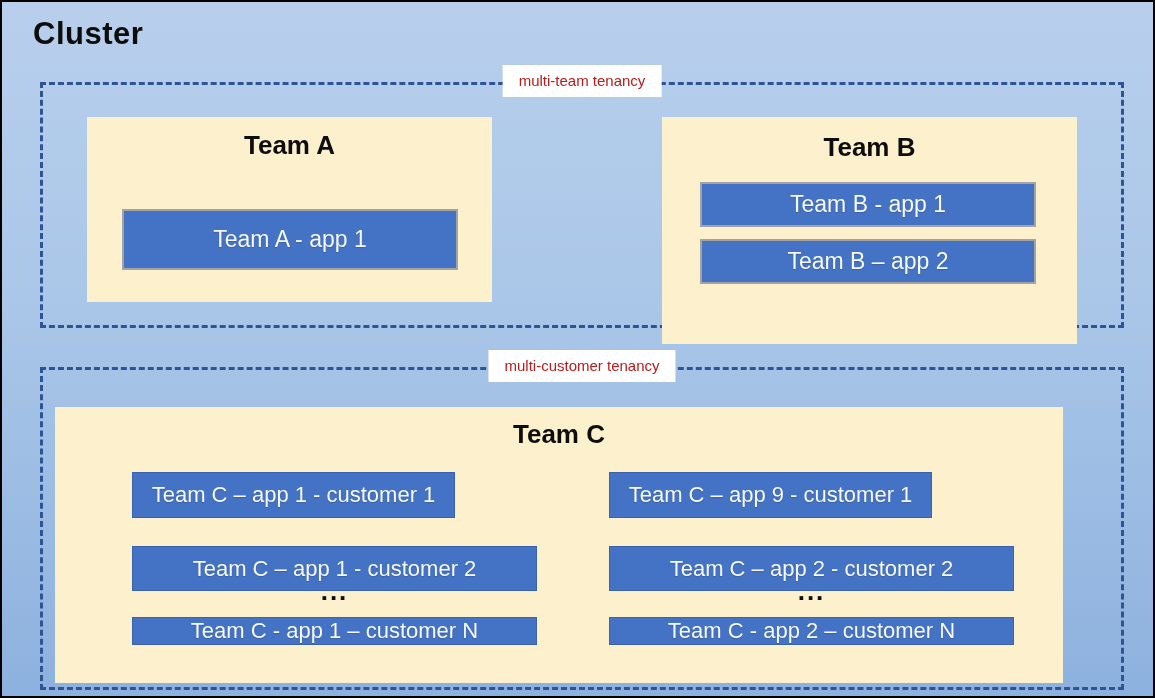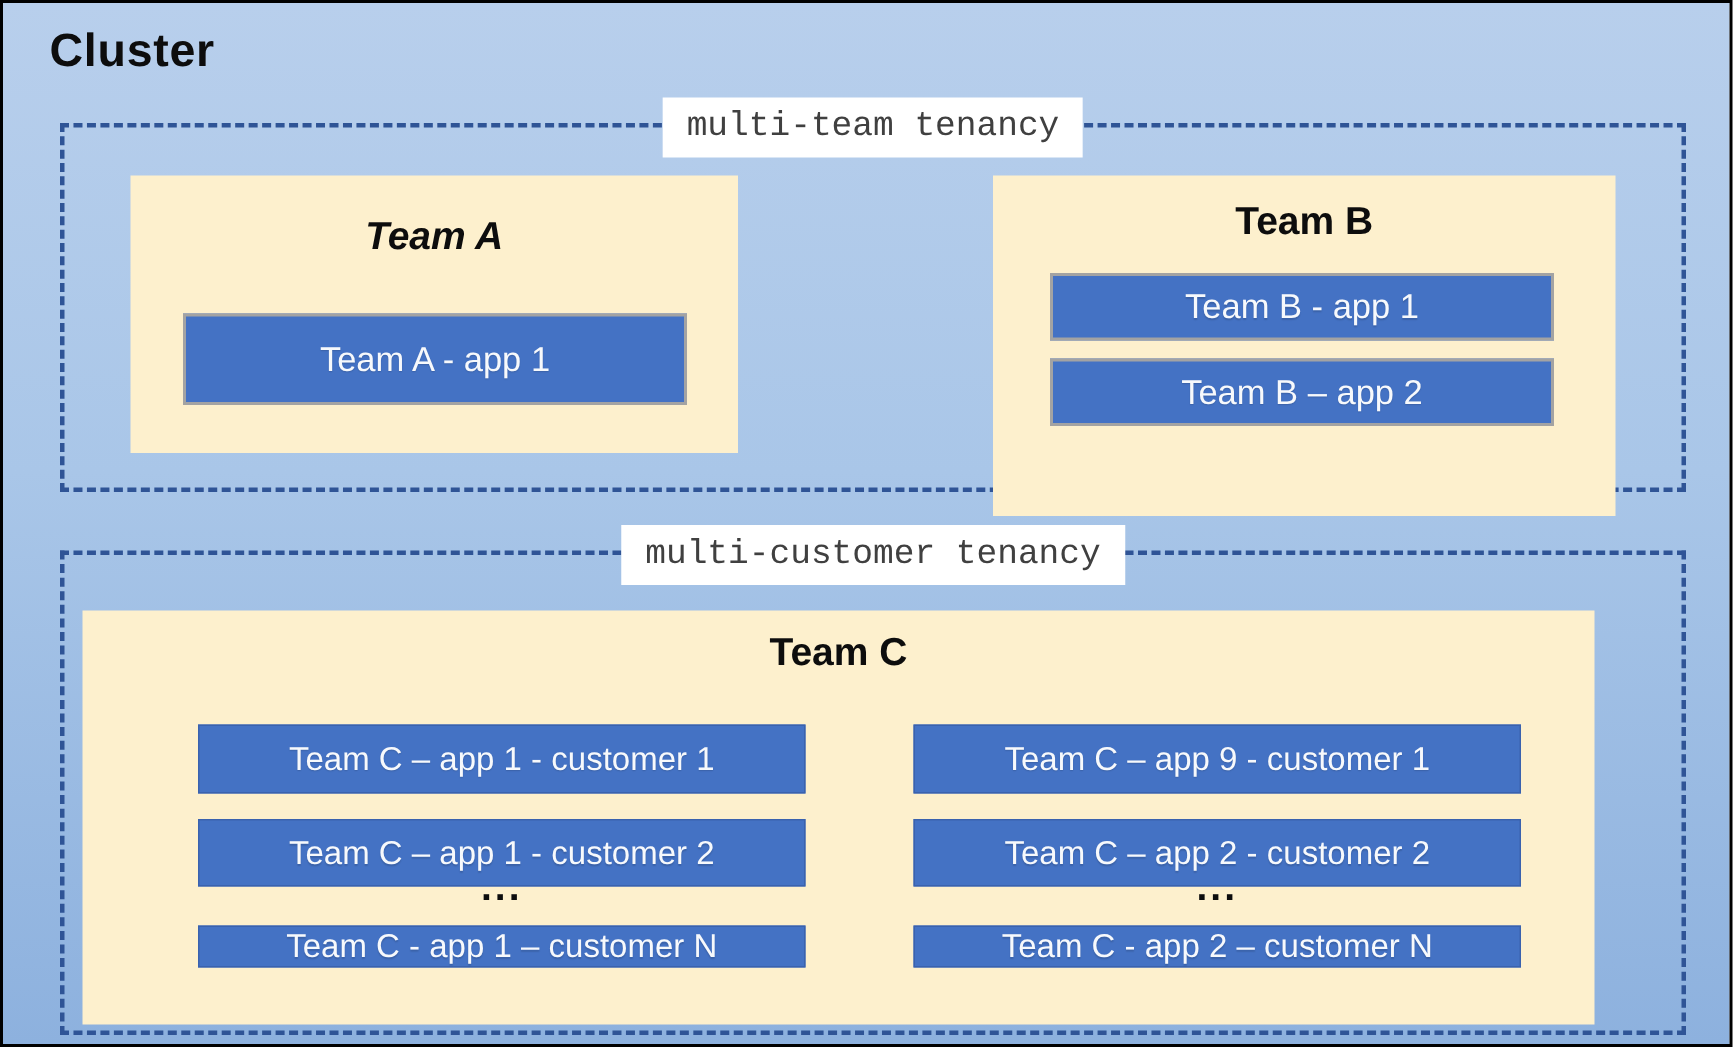--- a/index.html
+++ b/index.html
@@ -39,43 +39,42 @@
     left: 38px; top: 365px;
     width: 1084px; height: 323px;
   }
 
   .tenancy-label {
     position: absolute;
     top: -20px;
     left: 50%;
     transform: translateX(-50%);
     background: #FFFFFF;
-    color: #404040;
-    font-size: 23px;
+    color: #b91c1c;
+    font-size: 15px;
     line-height: 1;
     padding: 8px 16px 9px 16px;
     white-space: nowrap;
-    font-family: Liberation Mono, monospace;
   }
 
   .team-card {
     position: absolute;
     background: #FDF0CD;
   }
   .team-card .team-title {
     position: absolute;
     left: 0; right: 0;
     text-align: center;
     font-size: 26px;
     font-weight: bold;
     color: #0d0d0d;
   }
 
   .team-a { left: 44px; top: 32px; width: 405px; height: 185px; }
-  .team-a .team-title { top: 25px; font-style: italic; }
+  .team-a .team-title { top: 13px; }
   .team-b { left: 619px; top: 32px; width: 415px; height: 227px; }
   .team-b .team-title { top: 15px; }
   .team-c { left: 12px; top: 37px; width: 1008px; height: 276px; }
   .team-c .team-title { top: 12px; }
 
   .app-box {
     position: absolute;
     background: #4472C4;
     color: #F7F9FC;
     display: flex;
@@ -94,21 +93,21 @@
 
   .team-c-col {
     position: absolute;
     top: 65px;
     width: 405px;
     height: 192px;
   }
   .team-c-col.col-1 { left: 77px; }
   .team-c-col.col-2 { left: 554px; }
 
-  .team-c-col .row-1 { left: 0; top: 0;    width: 405px; height: 46px; margin-top: 11px; }
+  .team-c-col .row-1 { left: 0; top: 0;    width: 323px; height: 46px; }
   .team-c-col .row-2 { left: 0; top: 74px; width: 405px; height: 45px; }
   .team-c-col .row-n { left: 0; top: 145px; width: 405px; height: 28px; }
 
   .ellipsis {
     position: absolute;
     left: 0; right: 0;
     top: 103px;
     height: 42px;
     text-align: center;
     font-size: 26px;

